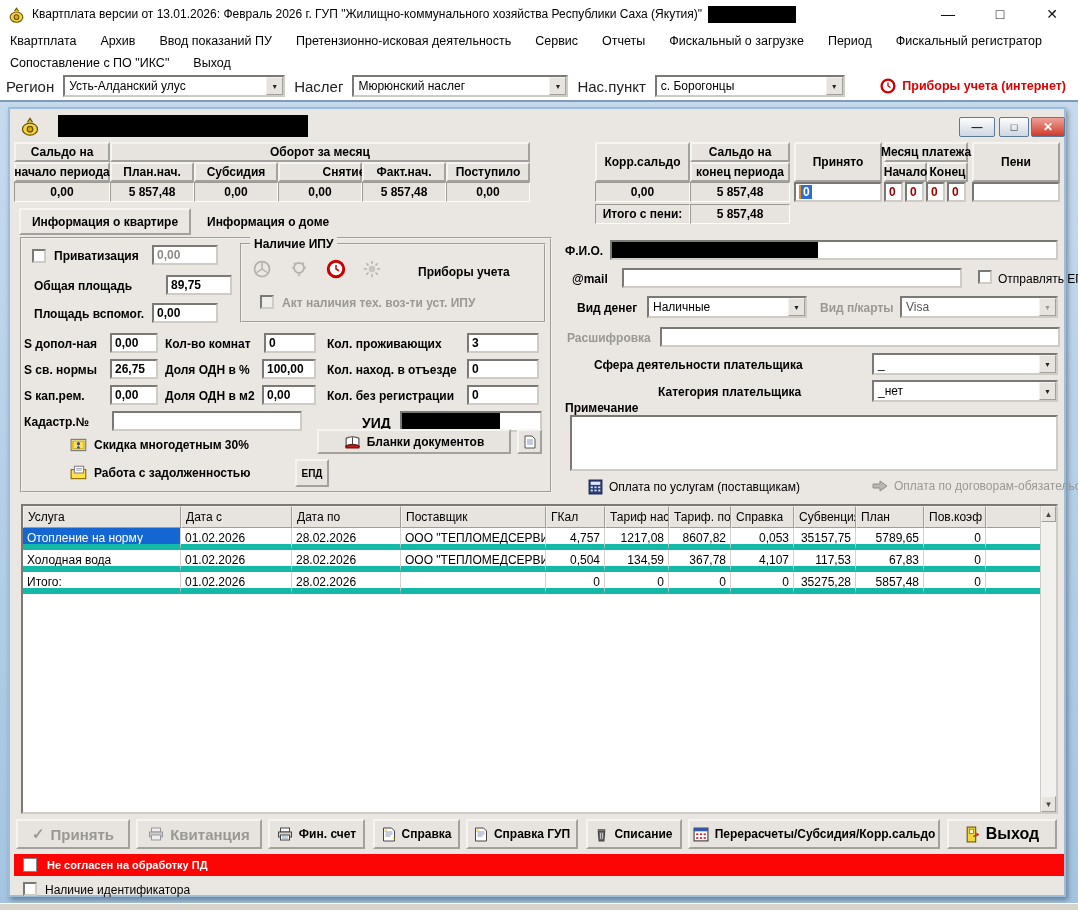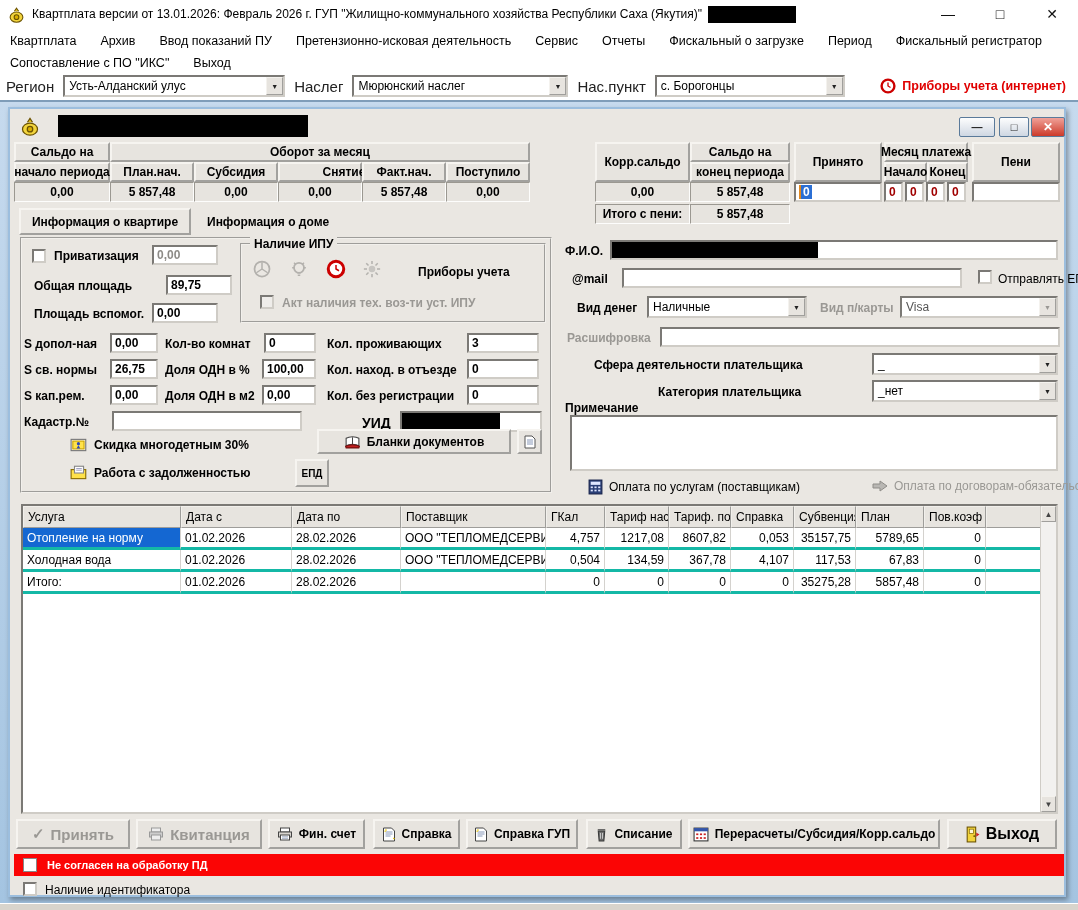--- a/index.html
+++ b/index.html
@@ -72,21 +72,21 @@
                font-weight:bold; font-size:12px; }
   .tab-active { position:absolute; background:#eae7e2; border:2px outset #f6f4f0; font-weight:bold;
                 display:flex; align-items:center; justify-content:center; font-size:12px; }
   .tab-plain { position:absolute; font-weight:bold; display:flex; align-items:center; font-size:12px; }
 
   
   .grid { position:absolute; left:11px; top:395px; width:1037px; height:310px; background:#fff;
           border:2px inset #cfccc6; overflow:hidden; }
   .grow { display:flex; height:22px; }
   .gc { padding:0 4px; line-height:20px; font-size:12px; border-right:1px solid #d4d2ce;
-        border-bottom:3px solid #14b8a6; overflow:hidden; white-space:nowrap; flex:0 0 auto; }
+        border-bottom:6px solid #14b8a6; overflow:hidden; white-space:nowrap; flex:0 0 auto; }
   .gh { background:#e7e4df; border:1px outset #f2f0ec; font-weight:normal; }
   .num { text-align:right; }
   .selcell { background:#1467d2; color:#fff; }
   .c0{width:158px}.c1{width:111px}.c2{width:109px}.c3{width:145px}.c4{width:59px}
   .c5{width:64px}.c6{width:62px}.c7{width:63px}.c8{width:62px}.c9{width:68px}.c10{width:62px}
   .cfill{flex:1 1 auto; border-right:none;}
   .gsb { position:absolute; right:0; top:0; width:16px; height:100%; background:#f2f1ef;
          border-left:1px solid #cfccc6; }
   .gsb .sb { position:absolute; left:0; width:15px; height:16px; background:#e7e4df;
              border:1px outset #f4f2ee; font-size:8px; display:flex; align-items:center;

